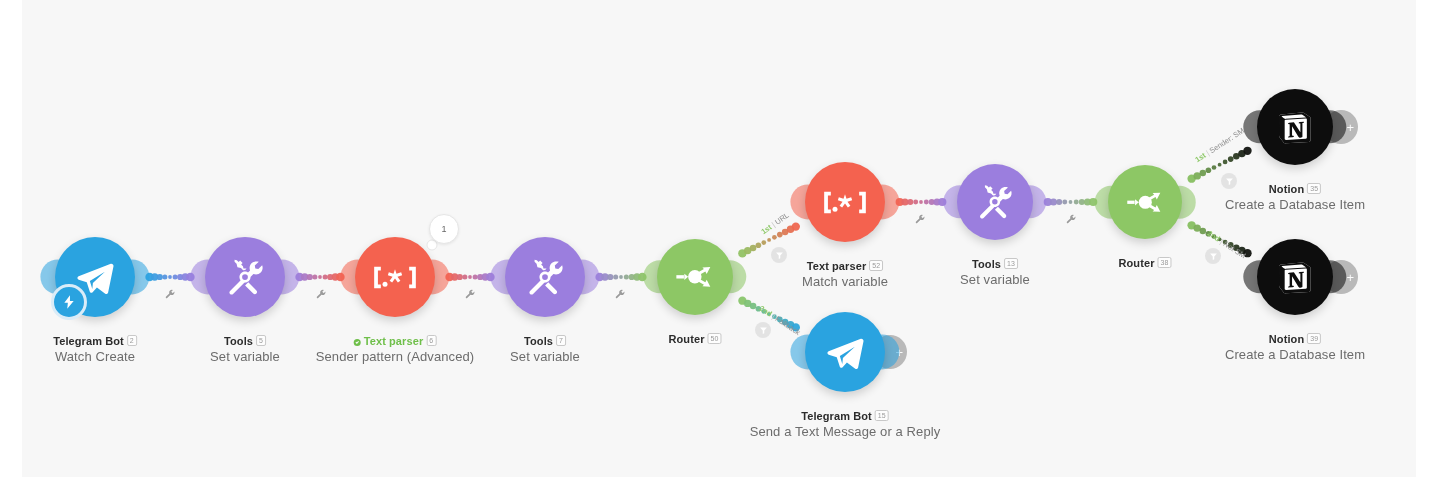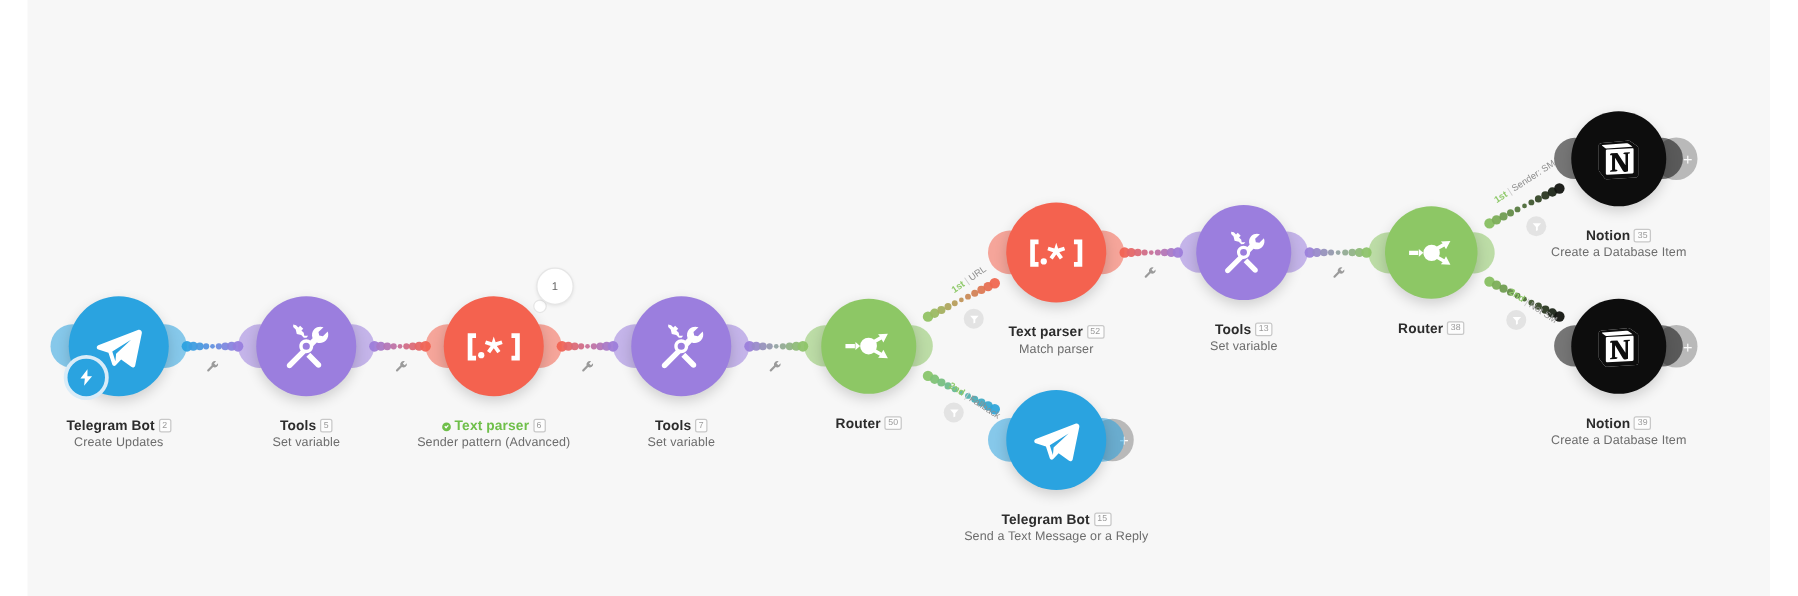--- a/index.html
+++ b/index.html
@@ -72,21 +72,21 @@
     text-align: center;
   }
   .node-title {
     font-size: 11px;
     font-weight: bold;
     color: #2c2c2c;
     letter-spacing: .1px;
   }
   .node-title.ok { color: #6fbf4a; }
   .node-sub {
-    font-size: 10px;
+    font-size: 13px;
     color: #6c6c6c;
     margin-top: 2px;
     letter-spacing: .1px;
   }
   .badge {
     display: inline-block;
     border: 1px solid #c8c8c8;
     border-radius: 2px;
     background: #fdfdfd;
     color: #9a9a9a;
@@ -326,21 +326,21 @@
     <div class="port" style="left:131.8px;top:277px;width:35.2px;height:35.2px;background:#2aa3e0;"></div>
     <div class="bubble" style="left:95px;top:277px;width:80px;height:80px;background:#2aa3e0;">
       <svg width="46" height="46" viewBox="0 0 48 48" aria-hidden="true">
         <path fill="#ffffff" d="M40.5 10.3 6.9 23.2c-1.7.7-1.6 3.1.1 3.6l8.4 2.6 3.2 9.9c.4 1.3 2 1.6 2.9.6l4.5-4.9 8.7 6.4c1.1.8 2.7.2 3-1.2l5.6-27.3c.3-1.6-1.3-2.9-2.8-2.6zM18.6 28.3l15.7-9.7-12.5 11.6-.6 6.3-2.6-8.2z"></path>
       </svg>
     </div>
     <div class="node-label" style="left:95px;top:335px;">
       <div class="node-title">
         <span>Telegram Bot</span><span class="badge">2</span>
       </div>
-      <div class="node-sub">Create Updates</div>
+      <div class="node-sub">Watch Create</div>
     </div>
       </div>
       <div class="node">
     <div class="port" style="left:208.2px;top:277px;width:35.2px;height:35.2px;background:#9b7ede;"></div>
     <div class="port" style="left:281.8px;top:277px;width:35.2px;height:35.2px;background:#9b7ede;"></div>
     <div class="bubble" style="left:245px;top:277px;width:80px;height:80px;background:#9b7ede;">
       <svg width="46" height="46" viewBox="0 0 48 48" aria-hidden="true">
         <g fill="#ffffff">
           <path d="M24 18.2c-3.2 0-5.8 2.6-5.8 5.8s2.6 5.8 5.8 5.8 5.8-2.6 5.8-5.8-2.6-5.8-5.8-5.8zm0 8.8a3 3 0 1 1 0-6 3 3 0 0 1 0 6z"></path>
           <path d="M25.6 15.2h-3.2l-.5-2.4-1.9-1.9 1.5-1.5-2.6-2.6-1.5 1.5-1.9-1.9-2.4-.5V8l2.1 2.1.9 3.7 3.7.9L22 17l2.2-.2z"></path>
@@ -429,21 +429,21 @@
           <path d="M94 2h16v52H94v-9h7V11h-7z"></path>
           <circle cx="36" cy="44" r="6"></circle>
           <path d="M60 8l3.6 11.2 11.2-3.6 2.3 7-11.2 3.7 7 9.5-6 4.3-6.9-9.5-6.9 9.5-6-4.3 7-9.5-11.2-3.7 2.3-7 11.2 3.6z"></path>
         </g>
       </svg>
     </div>
     <div class="node-label" style="left:845px;top:260px;">
       <div class="node-title">
         <span>Text parser</span><span class="badge">52</span>
       </div>
-      <div class="node-sub">Match parser</div>
+      <div class="node-sub">Match variable</div>
     </div>
       </div>
       <div class="node">
     <div class="port" style="left:808.2px;top:352px;width:35.2px;height:35.2px;background:#2aa3e0;"></div>
     <div class="port" style="left:881.8px;top:352px;width:35.2px;height:35.2px;background:#2aa3e0;"></div>
     <div class="bubble" style="left:845px;top:352px;width:80px;height:80px;background:#2aa3e0;">
       <svg width="46" height="46" viewBox="0 0 48 48" aria-hidden="true">
         <path fill="#ffffff" d="M40.5 10.3 6.9 23.2c-1.7.7-1.6 3.1.1 3.6l8.4 2.6 3.2 9.9c.4 1.3 2 1.6 2.9.6l4.5-4.9 8.7 6.4c1.1.8 2.7.2 3-1.2l5.6-27.3c.3-1.6-1.3-2.9-2.8-2.6zM18.6 28.3l15.7-9.7-12.5 11.6-.6 6.3-2.6-8.2z"></path>
       </svg>
     </div>

